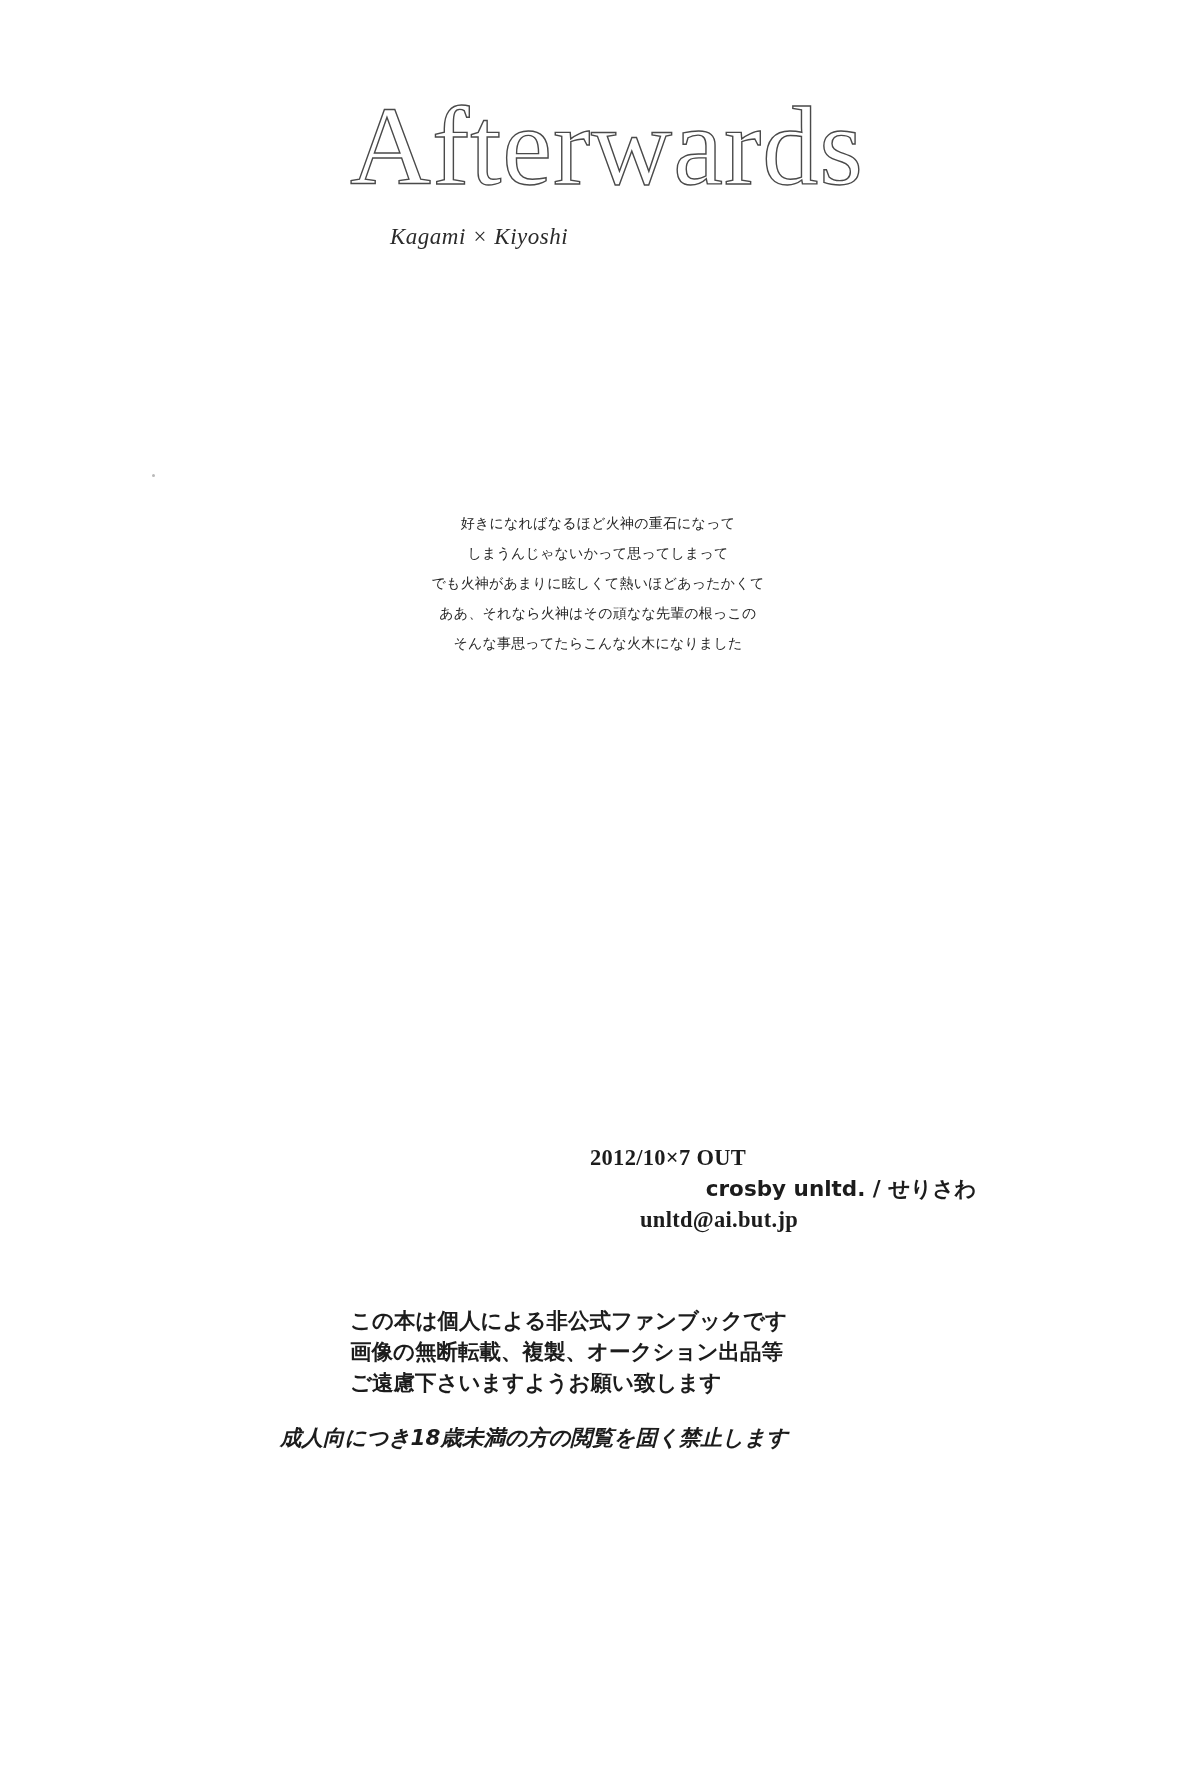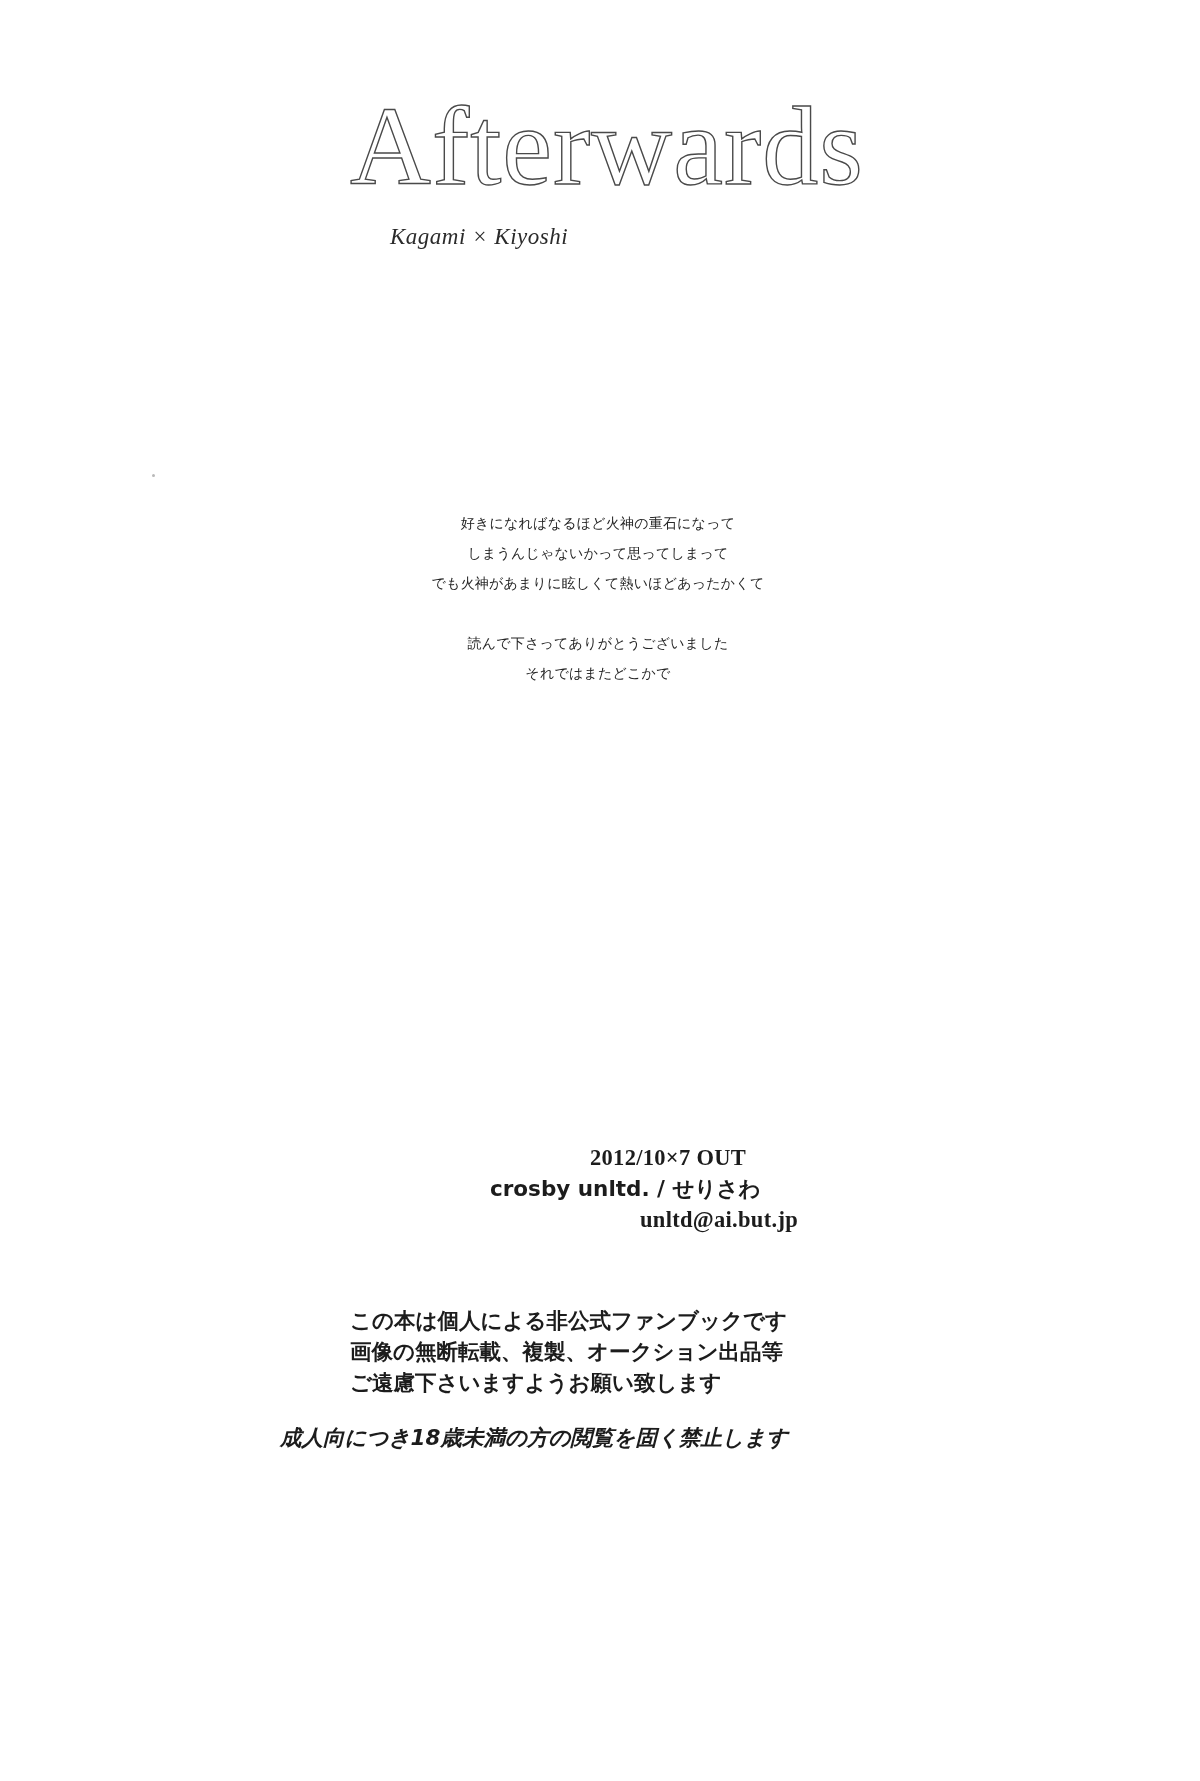--- a/index.html
+++ b/index.html
@@ -102,21 +102,21 @@
     line-height: 31px;
     color: #1c1c1c;
     white-space: nowrap;
     display: block;
   }
   .colophon .gap-lg { height: 38px; }
   .colophon .gap-md { height: 32px; }
   .colophon .gap-sm { height: 24px; }
 
   .shift-date   { padding-left: 590px; text-align: left; }
-  .shift-circle { padding-left: 490px; text-align: left; }
+  .shift-circle { padding-left: 490px; text-align: center; }
   .shift-mail   { padding-left: 640px; text-align: left; }
   .shift-thanks { padding-left: 550px; text-align: left; }
   .shift-notice { padding-left: 350px; text-align: left; }
   .shift-age    { padding-left: 280px; text-align: left; font-style: italic; }
 
   .speck {
     position: absolute;
     width: 3px;
     height: 3px;
     background: #b9b9b9;
@@ -131,24 +131,22 @@
   <div class="title-sub">Kagami × Kiyoshi</div>
 </div>
 
 <div class="speck" style="top:474px; left:152px;"></div>
 
 <div class="afterword">
   <div class="para">
     <span class="line">好きになればなるほど火神の重石になって</span>
     <span class="line">しまうんじゃないかって思ってしまって</span>
     <span class="line">でも火神があまりに眩しくて熱いほどあったかくて</span>
-  </div>
-  <div class="para">
-    <span class="line">読んで下さってありがとうございました</span>
-    <span class="line">それではまたどこかで</span>
+    <span class="line">ああ、それなら火神はその頑なな先輩の根っこの</span>
+    <span class="line">そんな事思ってたらこんな火木になりました</span>
   </div>
 </div>
 
 <div class="colophon">
   <div class="grp shift-date">
     <span class="lat">2012/10×7 OUT</span>
   </div>
   <div class="grp shift-circle">
     <span class="jp">crosby unltd. / せりさわ</span>
   </div>

